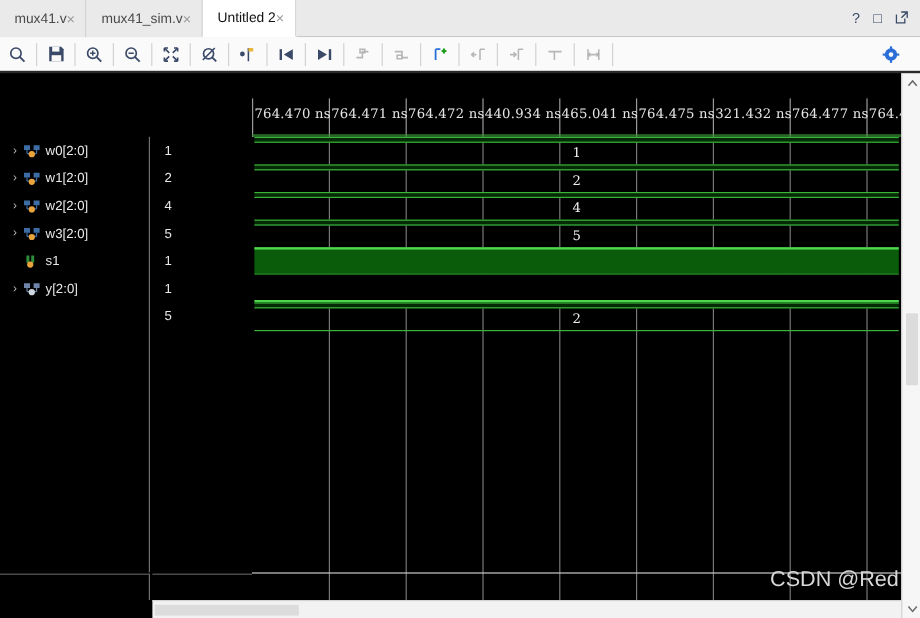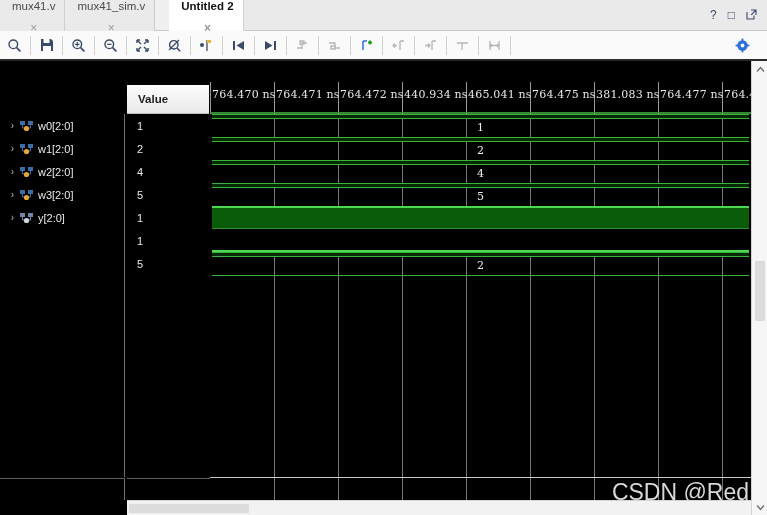--- a/index.html
+++ b/index.html
@@ -11,31 +11,29 @@
   }
   #app { position: relative; width: 767px; height: 515px; background: #f1f1f1; }
 
   
   .titlebar {
     position: absolute; left: 0; top: 0; width: 767px; height: 31px;
     background: #f0f0f0; border-bottom: 1px solid #c8c8c8;
     display: flex; align-items: stretch;
   }
   .tab {
-    display: flex; align-items: center; gap: 10px;
+    display: flex; align-items: center; 
     padding: 0 9px 0 12px; height: 31px;
     font-size: 11.5px; color: #4a4a4a;
     background: #eaeaea; border-right: 1px solid #cfcfcf;
     cursor: default;
-    flex-direction: column;
   }
   .tab.active {
-    background: #ffffff; color: #111; font-weight: bold;
+    background: #ffffff; color: #111; font-weight: normal;
     border-bottom: 1px solid #ffffff;
-    margin-left: 14px;
   }
   .tab .tabclose { font-size: 12px; color: #9a9a9a; line-height: 1; }
   .tabfill { flex: 1; background: #eaeaea; }
   .winbtns {
     display: flex; align-items: center; gap: 11px;
     padding: 0 10px; background: #eaeaea; color: #3b4a68;
   }
   .winbtns span { font-size: 12px; line-height: 1; display: block; }
 
   
@@ -143,22 +141,22 @@
   .bit-high {
     position: absolute; left: 2px; top: 0; width: 537px; height: 23px;
     background: #0a5c0a; border-top: 2px solid #4ed84e; border-bottom: 1px solid #2f8f2f;
   }
   .bit-low {
     position: absolute; left: 2px; top: 0; width: 537px; height: 23px;
     background: #000; border-bottom: 2px solid #4ed84e;
   }
 
   .watermark {
-    position: absolute; right: 2px; bottom: 9px;
-    font-size: 23px; color: #d8d8d8; font-family: "Liberation Sans", sans-serif;
+    position: absolute; right: 2px; bottom: 22px;
+    font-size: 18px; color: #d8d8d8; font-family: "Liberation Sans", sans-serif;
     white-space: nowrap;
   }
   .wave-hsep {
     position: absolute; left: 0; top: 416px; width: 541px; height: 1px; background: #c9c9c9;
   }
 
   
   .vscroll {
     position: absolute; left: 751px; top: 61px; width: 16px; height: 454px;
     background: #f6f6f6; border-left: 1px solid #d4d4d4;
@@ -369,23 +367,20 @@
             <rect x="11.4" y="6.6" width="3" height="1.8"></rect>
           </g>
         </svg>
     </div>
   </div>
 
   <div class="body">
 
     <div class="topstrip"></div>
 
-    <div class="valcol-head">
-      <span>Value</span>
-    </div>
 
     <div class="namecol">
       <div class="sig-row">
         <span class="arrow">›</span>
         <span class="sigicon">
           <svg width="15" height="12" viewBox="0 0 15 12">
               <path d="M1 1h5v4H1zM9 1h5v4H9z" fill="#3c6ea5"></path>
               <path d="M3.5 5v3M11.5 5v3M3.5 8h8" stroke="#3c6ea5" stroke-width="1"></path>
               <circle cx="7.5" cy="8.5" r="2.6" fill="#e8a33a"></circle>
             </svg>
@@ -419,20 +414,30 @@
         <span class="sigicon">
           <svg width="15" height="12" viewBox="0 0 15 12">
               <path d="M1 1h5v4H1zM9 1h5v4H9z" fill="#3c6ea5"></path>
               <path d="M3.5 5v3M11.5 5v3M3.5 8h8" stroke="#3c6ea5" stroke-width="1"></path>
               <circle cx="7.5" cy="8.5" r="2.6" fill="#e8a33a"></circle>
             </svg>
         </span>
         <span>w3[2:0]</span>
       </div>
       <div class="sig-row">
+        <span class="arrow empty"></span>
+        <span class="sigicon">
+          <svg width="15" height="12" viewBox="0 0 15 12">
+              <path d="M3 1h2.5v6H3zM7 1h2.5v6H7z" fill="#2e8b3a"></path>
+              <circle cx="6.2" cy="8.5" r="2.6" fill="#e8a33a"></circle>
+            </svg>
+        </span>
+        <span>s1</span>
+      </div>
+      <div class="sig-row">
         <span class="arrow">›</span>
         <span class="sigicon">
           <svg width="15" height="12" viewBox="0 0 15 12">
               <path d="M1 1h5v4H1zM9 1h5v4H9z" fill="#6f86a8"></path>
               <path d="M3.5 5v3M11.5 5v3M3.5 8h8" stroke="#6f86a8" stroke-width="1"></path>
               <circle cx="7.5" cy="8.5" r="2.6" fill="#cfd6df"></circle>
             </svg>
         </span>
         <span>y[2:0]</span>
       </div>
@@ -463,21 +468,21 @@
         <div class="tick" style="left:384px"></div>
         <div class="tick" style="left:448px"></div>
         <div class="tick" style="left:512px"></div>
 
         <div class="tlabel" style="left:2px">764.470 ns</div>
         <div class="tlabel" style="left:66px">764.471 ns</div>
         <div class="tlabel" style="left:130px">764.472 ns</div>
         <div class="tlabel" style="left:194px">440.934 ns</div>
         <div class="tlabel" style="left:258px">465.041 ns</div>
         <div class="tlabel" style="left:322px">764.475 ns</div>
-        <div class="tlabel" style="left:386px">381.083 ns</div>
+        <div class="tlabel" style="left:386px">321.432 ns</div>
         <div class="tlabel" style="left:450px">764.477 ns</div>
         <div class="tlabel" style="left:514px">764.478 ns</div>
 
         <div class="greenline"></div>
       </div>
 
       <div class="waves">
         <div class="grid-v" style="left:64px"></div>
         <div class="grid-v" style="left:128px"></div>
         <div class="grid-v" style="left:192px"></div>

